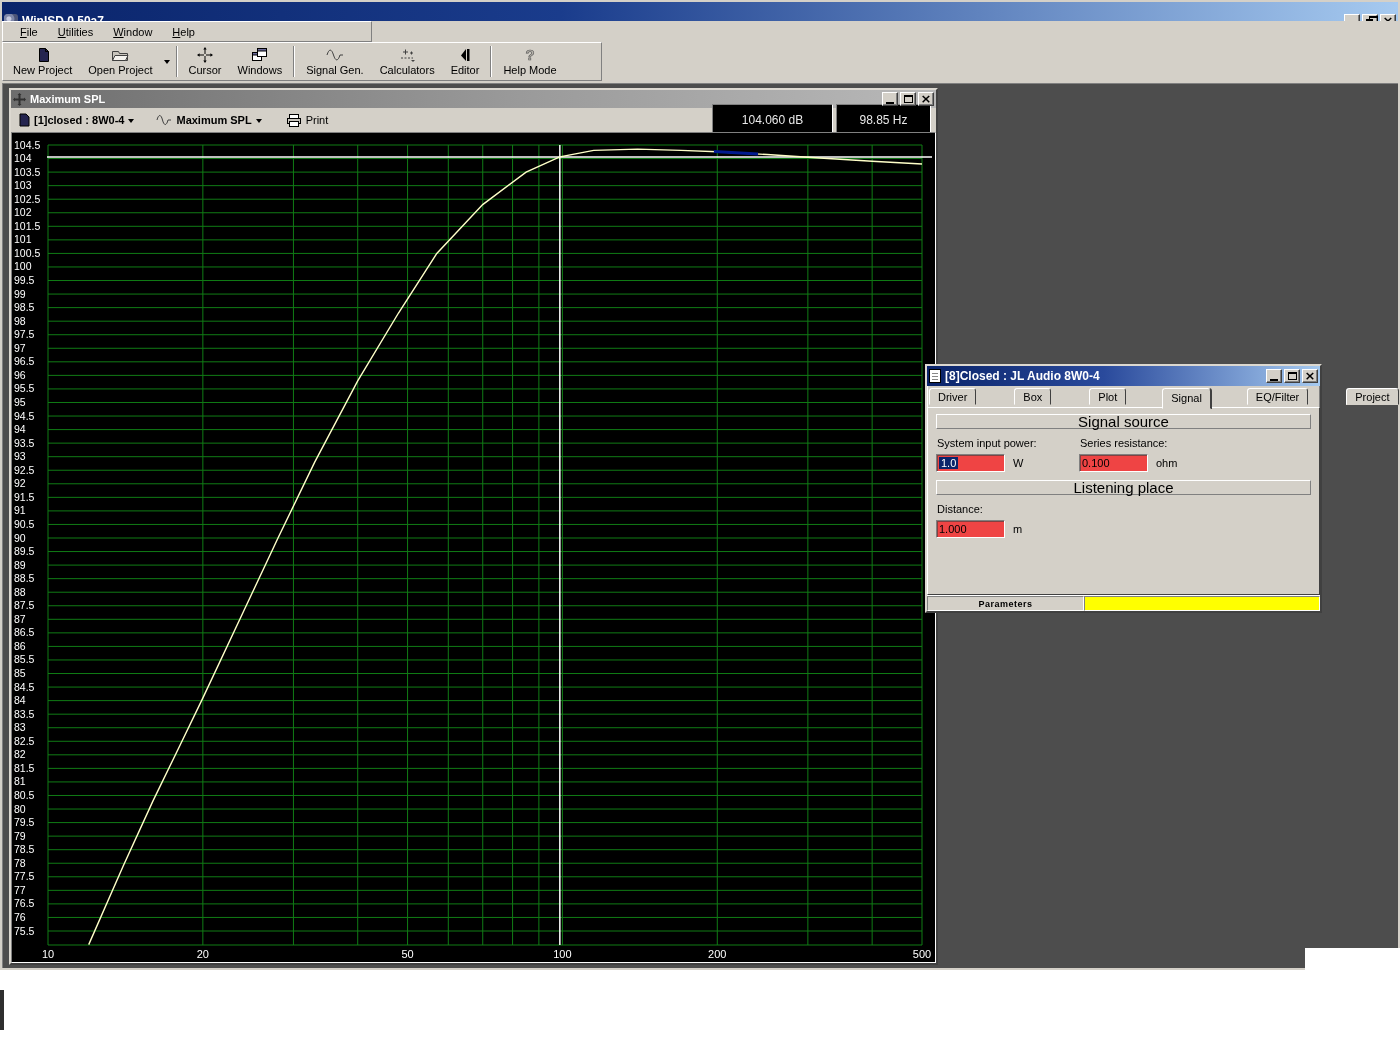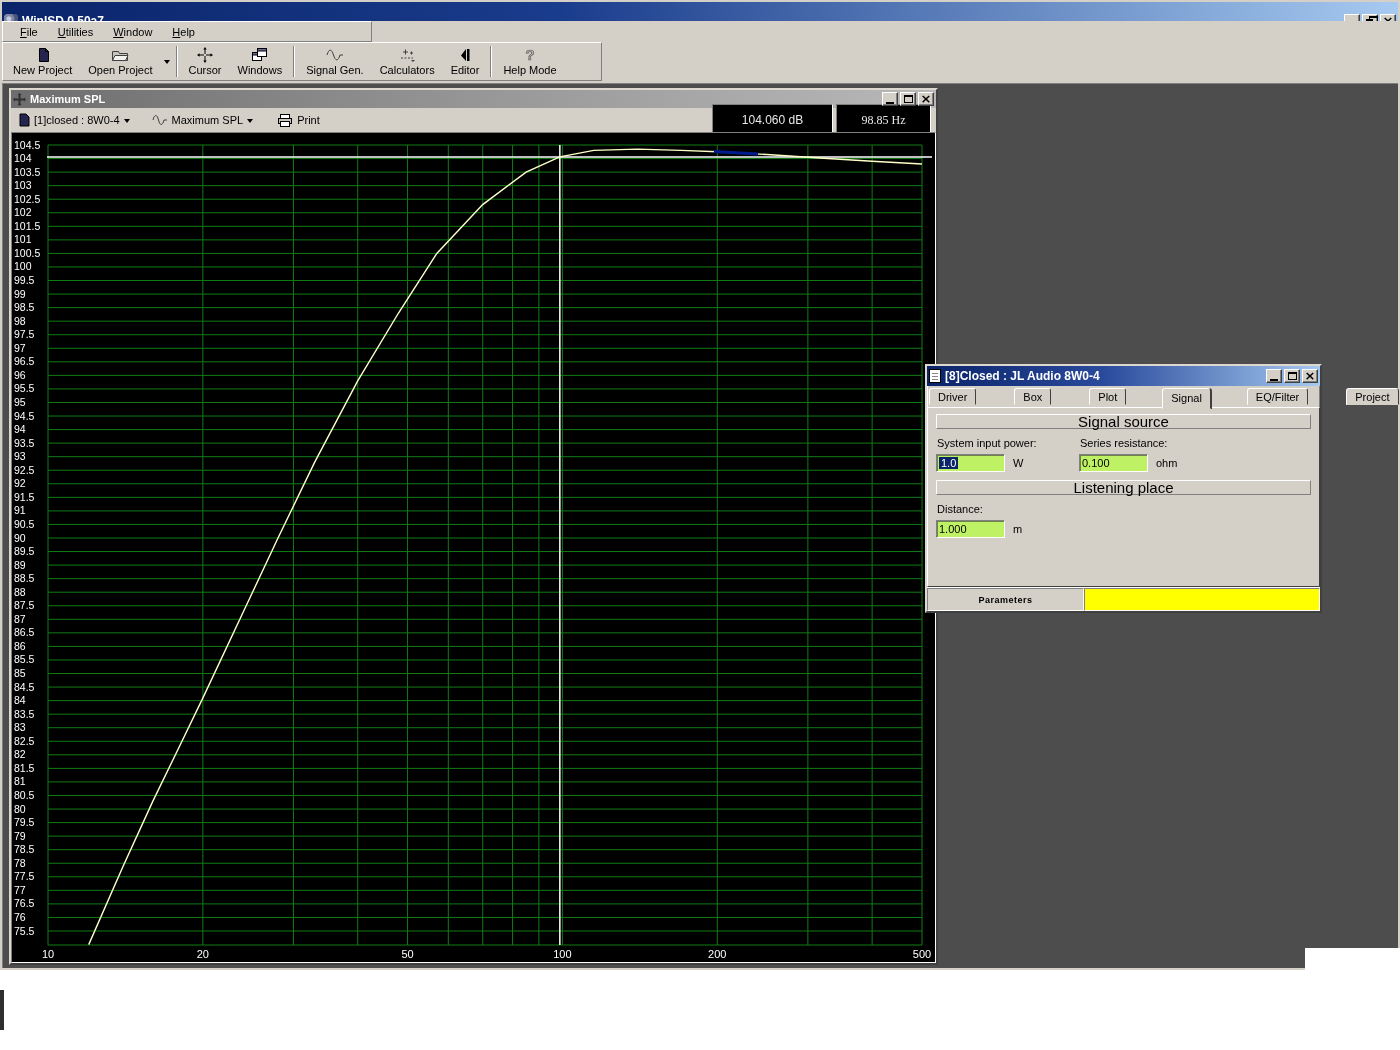--- a/index.html
+++ b/index.html
@@ -53,29 +53,29 @@
   .mdi { position:absolute; left:2px; top:83px; right:2px; bottom:2px; background:#4d4d4d;
          border-top:1px solid #808080; border-left:1px solid #808080; }
 
   
   .plot-window { position:absolute; left:6px; top:4px; width:929px; height:877px;
                  background:#d4d0c8; display:flex; flex-direction:column; }
   .plot-titlebar { height:18px; background:linear-gradient(90deg,#6d6d6d,#9a9a9a 55%,#b8b8b8);
                    display:flex; align-items:center; padding:0 2px; }
   .plot-titlebar .title { color:#fff; font-weight:bold; font-size:11px; margin-left:4px; flex:1; }
   .plot-toolbar { height:24px; display:flex; align-items:center; padding:0 4px; gap:4px; background:#d4d0c8; }
-  .combo { display:flex; align-items:center; gap:4px; padding:1px 3px; }
+  .combo { display:flex; align-items:center; gap:4px; padding:1px 3px;font-weight:bold; }
   .combo .clabel { white-space:nowrap; }
   .print-btn { display:flex; align-items:center; gap:4px; padding:1px 5px; }
   .readouts { margin-left:auto; display:flex; gap:3px; margin-right:1px; }
   .readout { background:#000; color:#e9e9e9; font-size:12px; height:32px;
              display:flex; align-items:center; justify-content:center;
              border:1px solid; border-color:#808080 #ffffff #ffffff #808080; }
   .readout.db { width:121px; }
-  .readout.hz { width:95px;font-family:Liberation Serif, serif; }
+  .readout.hz { width:95px; }
   .plot-client { flex:1; background:#14b8a6; border:1px solid; border-color:#808080 #ffffff #ffffff #808080; overflow:hidden;text-decoration:underline; }
   svg text { font-family:"Liberation Sans",sans-serif; }
 
   
   .dialog { position:absolute; left:922px; top:280px; width:397px; height:249px;
             background:#d4d0c8; display:flex; flex-direction:column; }
   .dlg-titlebar { height:20px; background:linear-gradient(90deg,#0a246a 0%,#2a4a9c 45%,#a6caf0 100%);
                   display:flex; align-items:center; padding:0 2px; }
   .dlg-titlebar .title { color:#fff; font-weight:bold; font-size:12px; margin-left:4px; flex:1; }
   .doc-icon { width:12px; height:14px; background:#fff; border:1px solid #000; position:relative; }
@@ -90,25 +90,25 @@
   .tab-body { flex:1; border:1px solid; border-color:#ffffff #404040 #404040 #ffffff;
               margin-top:-1px; position:relative; padding:6px 8px; }
   .grp-header { height:15px; border:1px solid; border-color:#ffffff #808080 #808080 #ffffff;
                 text-align:center; font-size:15px; line-height:13px; margin-bottom:6px; }
   .field-row { display:flex; margin-bottom:8px; }
   .field { display:flex; flex-direction:column; }
   .field.c1 { width:143px; }
   .field.c2 { flex:1; }
   .field .flabel { margin:2px 0 5px 1px; }
   .input-line { display:flex; align-items:center; gap:8px; }
-  .tinput { width:69px; height:18px; background:#bef264; padding:1px 2px; font-size:11px;
+  .tinput { width:69px; height:18px; background:#ef4444; padding:1px 2px; font-size:11px;
             border:1px solid; border-color:#808080 #ffffff #ffffff #808080;
             box-shadow: inset 1px 1px 0 #404040a0; display:flex; align-items:center; }
   .sel-text { background:#0a246a; color:#fff; padding:0 2px; }
-  .dlg-status { height:24px; display:flex; border-top:1px solid #ffffff; }
+  .dlg-status { height:16px; display:flex; border-top:1px solid #ffffff; }
   .dlg-status .cell-left { width:157px; border:1px solid; border-color:#808080 #ffffff #ffffff #808080;
             display:flex; align-items:center; justify-content:center;
             font:bold 9px "Liberation Sans",sans-serif; letter-spacing:0.5px; }
   .dlg-status .cell-right { flex:1; border:1px solid; border-color:#808080 #ffffff #ffffff #808080; }
 
   
   .bottom-strip { position:absolute; left:0; top:970px; width:1400px; height:80px; background:#fff; }
   .corner-white { position:absolute; left:1305px; top:948px; width:95px; height:30px; background:#fff; }
   .left-mark { position:absolute; left:0; top:990px; width:4px; height:40px; background:#2e2e2e; }
 </style>

